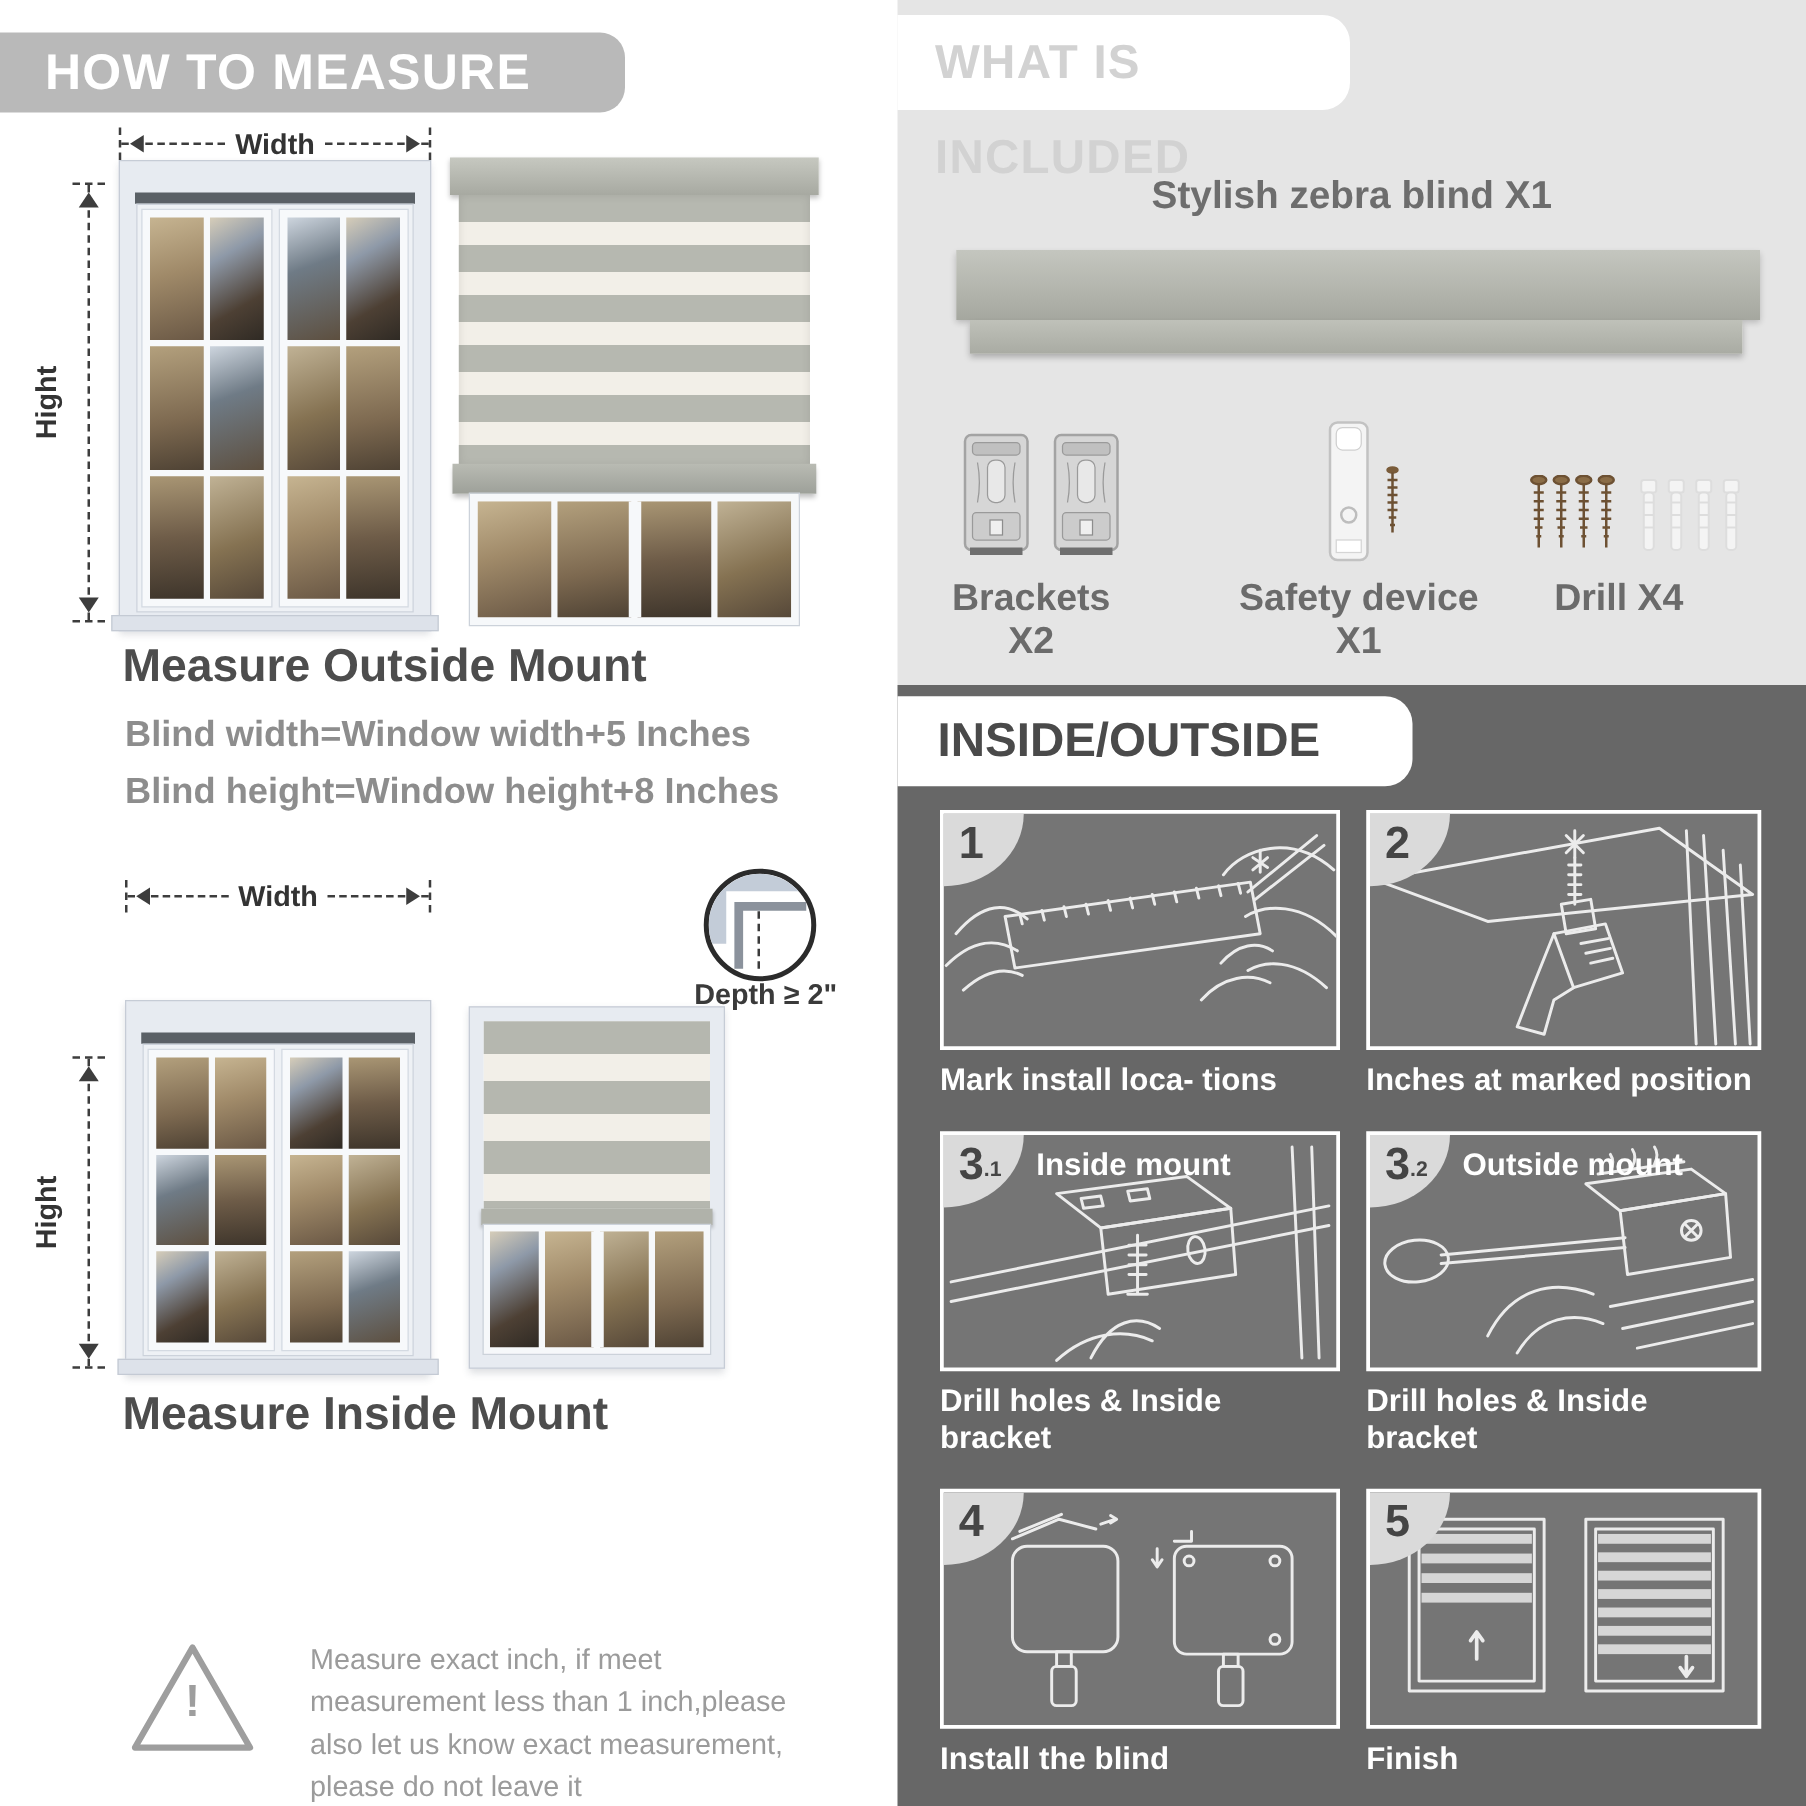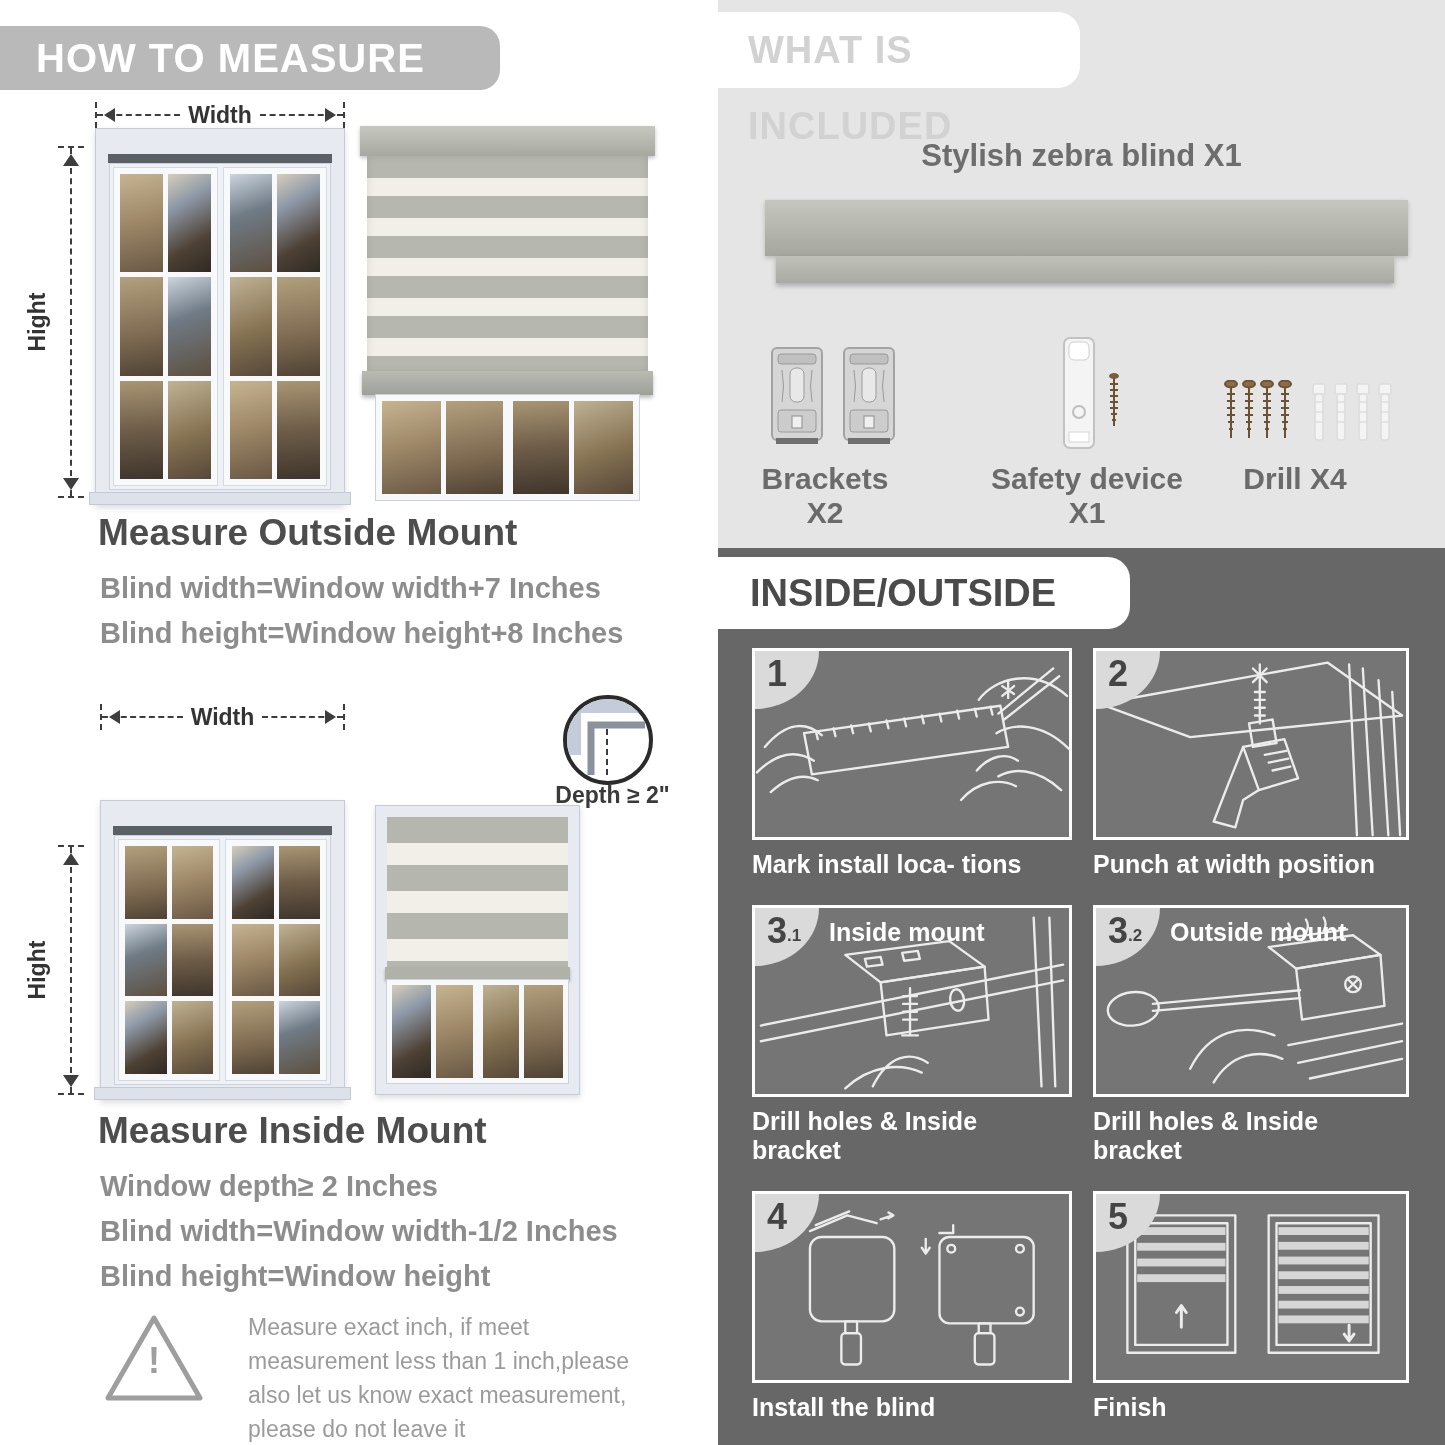--- a/index.html
+++ b/index.html
@@ -172,21 +172,21 @@
           <div class="g3"></div>
           <div class="g5"></div>
           <div class="g6"></div>
         </div>
       <div class="mull"></div>
     </div>
   </div>
 
   <div class="h1" style="left:98px;top:512px;">Measure Outside Mount</div>
   <div class="abs" style="left:100px;top:566px;">
-    <div class="bodyline">Blind width=Window width+7 Inches</div>
+    <div class="bodyline">Blind width=Window width+5 Inches</div>
     <div class="bodyline">Blind height=Window height+8 Inches</div>
   </div>
 
   <div class="harrow" style="left:100px;top:704px;width:245px;">
     <span class="tickv"></span>
       <span class="dash dl"></span>
     <span class="mlab">Width</span>
     <span class="dash dr"></span>
       <span class="tickv"></span>
   </div>
@@ -242,25 +242,20 @@
   <div class="magnify" style="left:563px;top:695px;">
     <svg width="82" height="82" viewBox="0 0 82 82">
       <path d="M6,56 L6,6 L76,6" stroke="#c3ccd8" stroke-width="16" fill="none"></path>
       <path d="M24,76 L24,26 L78,26" stroke="#8b929c" stroke-width="7" fill="none"></path>
       <line x1="40" y1="30" x2="40" y2="78" stroke="#3b3b3b" stroke-width="2" stroke-dasharray="6 4"></line>
     </svg>
   </div>
   <div class="depthlab" style="left:545px;top:782px;width:135px;">Depth ≥ 2"</div>
 
   <div class="h1" style="left:98px;top:1110px;">Measure Inside Mount</div>
-  <div class="abs" style="left:100px;top:1164px;">
-    <div class="bodyline">Window depth≥ 2 Inches</div>
-    <div class="bodyline">Blind width=Window width-1/2 Inches</div>
-    <div class="bodyline">Blind height=Window height</div>
-  </div>
 
   <div class="warnrow">
     <div class="warn-ic">
       <svg width="108" height="98" viewBox="0 0 108 98">
         <path d="M54,8 L100,88 L8,88 Z" class="lineart" style="stroke:#9e9e9e;stroke-width:5;"></path>
       </svg>
       <div class="bang">!</div>
     </div>
     <div class="warntext">Measure exact inch, if meet measurement less than 1 inch,please also let us know exact measurement, please do not leave it</div>
   </div>
@@ -394,21 +389,21 @@
               <path d="M166,140 L150,150 L142,178 L120,172 L134,136 L150,96"></path>
               <path d="M172,104 l22,-4 M176,112 l20,-4 M180,120 l18,-4"></path>
             </g>
           </svg>
           <div class="badge">
               <span>2</span>
               <span class="sub"></span>
             </div>
           <div class="step-label"></div>
         </div>
-        <div class="caption">Punch at  width position</div>
+        <div class="caption">Inches at  marked position</div>
       </div>
 
       <div class="step">
         <div class="step-panel">
           <svg class="art" viewBox="0 0 320 186">
             <g class="lineart">
               <path d="M6,118 L314,56 M6,134 L314,72"></path>
               <path d="M284,8 L292,180 M300,8 L306,180"></path>
               <path d="M92,46 L198,32 L234,58 L128,74 Z"></path>
               <path d="M128,74 L234,58 L238,112 L134,128 Z"></path>

